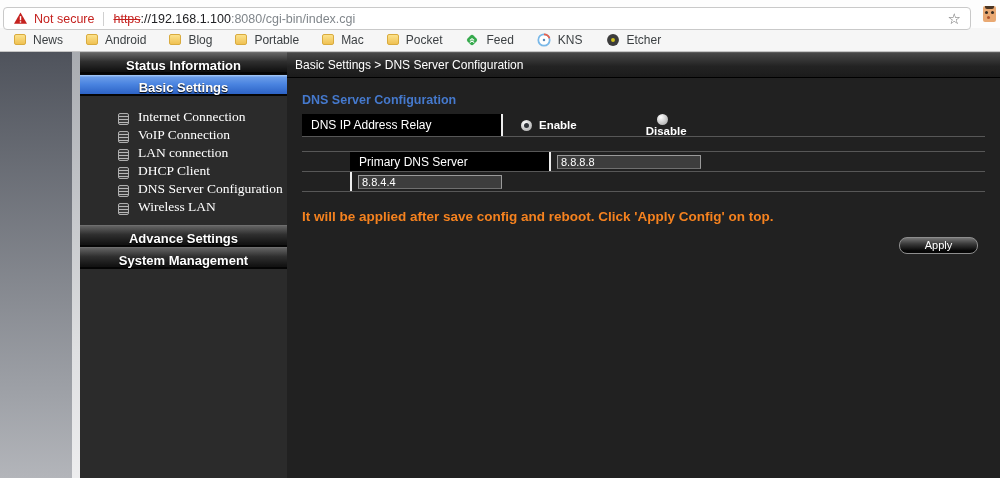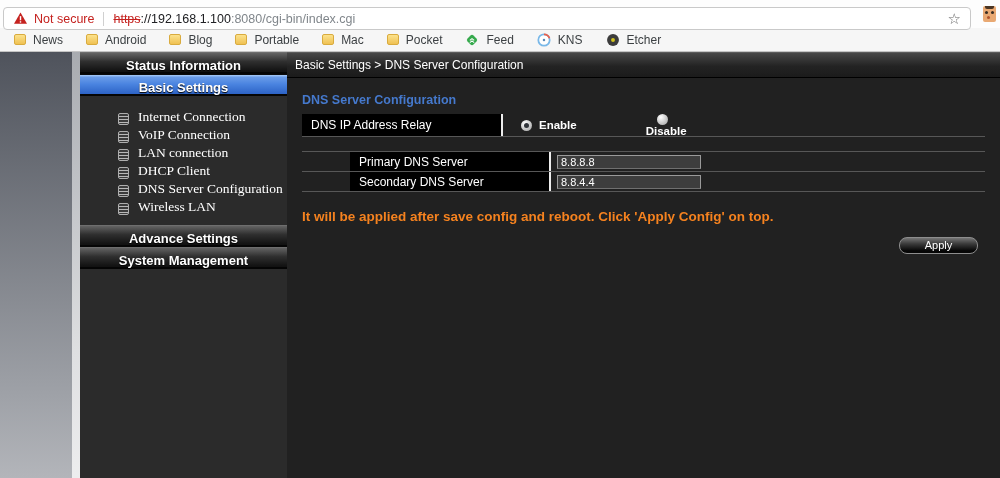--- a/index.html
+++ b/index.html
@@ -224,21 +224,20 @@
 
       <div class="tbl tbl2">
         <div class="row h20">
           <div class="cell-label">Primary DNS Server</div>
           <div class="vdiv"></div>
           <div class="cell-value">
             <input class="dns-input" type="text" value="8.8.8.8" style="">
           </div>
         </div>
         <div class="row h20">
-          <div class="cell-label">Secondary DNS Server</div>
           <div class="vdiv"></div>
           <div class="cell-value">
             <input class="dns-input" type="text" value="8.8.4.4" style="">
           </div>
         </div>
       </div>
 
       <div class="notice">It will be applied after save config and reboot. Click 'Apply Config' on top.</div>
 
       <div class="apply-wrap">

